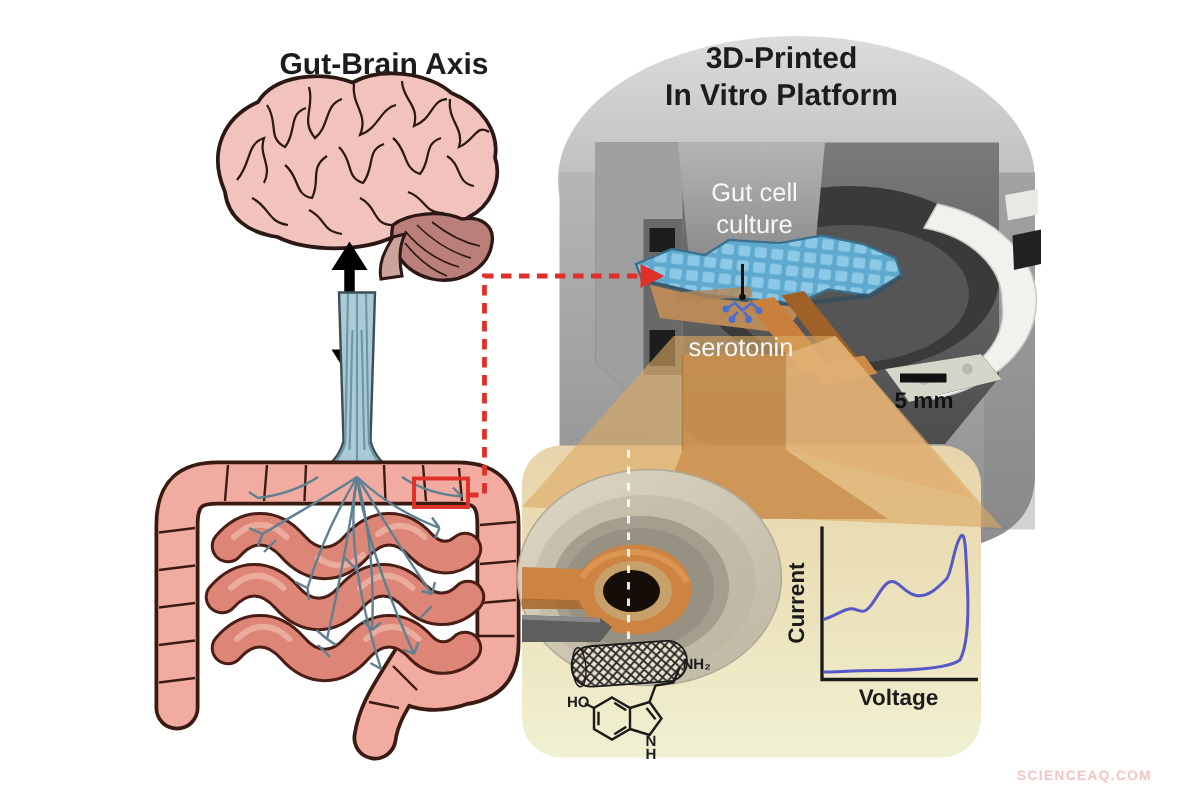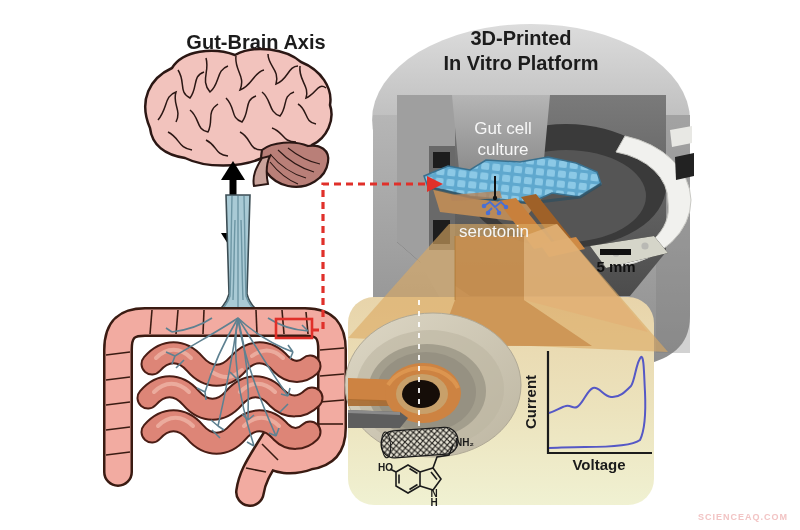--- a/index.html
+++ b/index.html
@@ -7,21 +7,21 @@
     position:relative;width:800px;height:530px;background:#ffffff;overflow:hidden;
     font-family:"Liberation Sans", sans-serif;
   }
   svg text{font-family:"Liberation Sans", sans-serif;}
   .title{font-size:20px;font-weight:600;fill:#1c1c1c;}
   .wlabel{fill:#f7f7f7;font-size:17px;font-weight:500;}
   .mol{font-size:10px;fill:#1b1b1b;font-weight:600;}
   .axlabel{font-size:15px;fill:#1b1b1b;font-weight:600;}
   .scale{font-size:15px;fill:#111;font-weight:600;}
   #watermark{
-    position:absolute;right:12px;bottom:8px;color:#f2c4c4;font-size:9px;
+    position:absolute;right:32px;bottom:8px;color:#f2c4c4;font-size:9px;
     letter-spacing:1px;font-weight:600;
   }
 </style>
 </head>
 <body>
 
 <div id="canvas">
 <svg width="800" height="530" viewBox="0 0 800 530">
   <defs>
     <linearGradient id="domeGrad" x1="0" y1="0" x2="0" y2="1">

